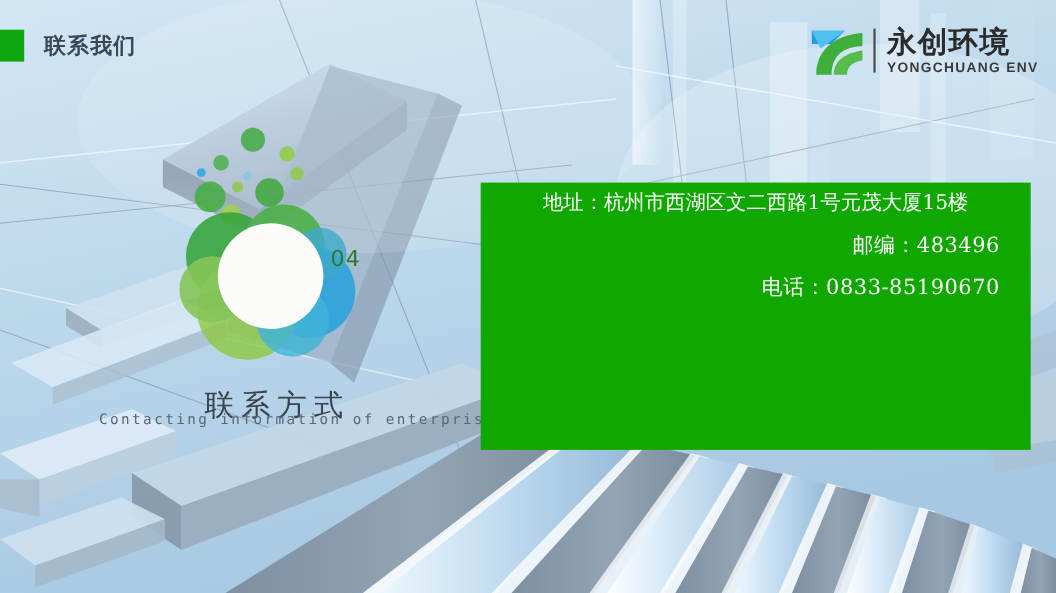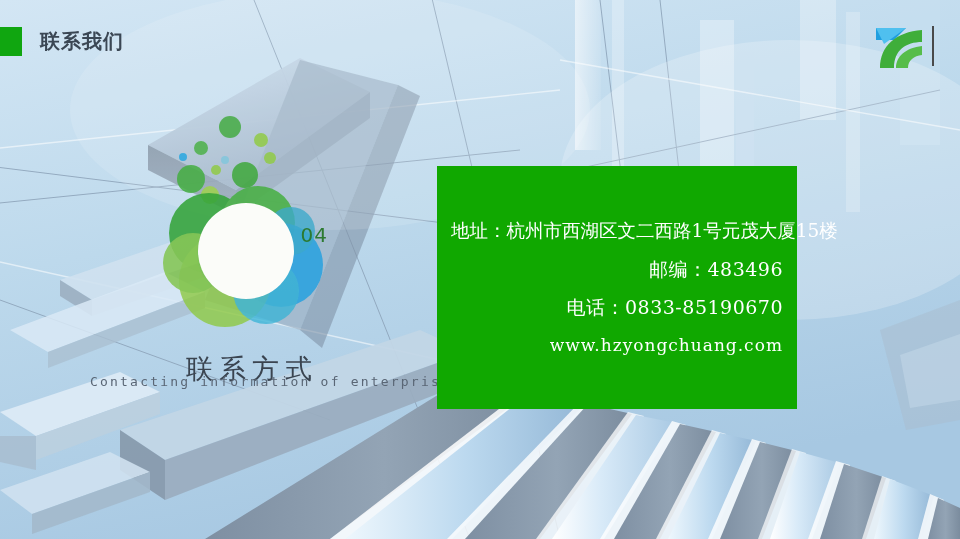--- a/index.html
+++ b/index.html
@@ -51,24 +51,24 @@
     font-family:"DejaVu Serif",serif;font-size:27px;color:#3a4450;
     letter-spacing:6px;line-height:32px;
   }
   .sec-en{
     position:absolute;left:90px;top:367px;
     font-family:"DejaVu Sans Mono","Liberation Mono",monospace;font-size:13px;color:#5a6675;
     letter-spacing:2.2px;line-height:30px;
   }
   
   .panel{
-    position:absolute;left:437px;top:166px;width:360px;height:243px;
+    position:absolute;left:437px;top:166px;width:500px;height:243px;
     background:#10a800;
-    display:flex;flex-direction:column;justify-content:center;
-    padding:0 14px;box-sizing:border-box;
+    display:flex;flex-direction:column;
+    padding:0 28px;box-sizing:border-box;
   }
   .panel-line{
     color:#ffffff;text-align:right;
     font-family:"DejaVu Serif",serif;font-size:19px;line-height:38px;
     white-space:nowrap;letter-spacing:0.5px;
   }
   .panel-line.addr{text-align:center;font-size:18.5px;letter-spacing:0px;}
   .panel-line.web{font-family:"DejaVu Serif",serif;font-size:17px;letter-spacing:1px;}
 </style>
 </head>
@@ -215,20 +215,24 @@
   <div class="logo">
     <span class="logo-mark">
       <svg width="54" height="48" viewBox="0 0 54 48">
         <path d="M4 6 L34 6 L22 18 L4 18 Z" fill="#1f9fe0"></path>
         <path d="M4 6 L34 6 L12 22 Z" fill="#4fc0ef"></path>
         <path d="M50 8 C24 10 8 24 8 46 L22 46 C22 28 34 20 50 20 Z" fill="#3fae3a"></path>
         <path d="M50 24 C34 26 24 34 24 46 L36 46 C36 38 42 34 50 33 Z" fill="#57bd4a"></path>
       </svg>
     </span>
     <span class="logo-div"></span>
+    <span class="logo-txt">
+      <span class="logo-cn">永创环境</span>
+      <span class="logo-en">YONGCHUANG ENV</span>
+    </span>
   </div>
 
   <div class="badge">
     <svg width="165" height="215" viewBox="0 0 165 215">
       <g opacity="0.9">
 
         <circle cx="67" cy="14" r="11" fill="#3faa3c" opacity="0.9"></circle>
         <circle cx="98" cy="27" r="7" fill="#8fcb3f" opacity="0.9"></circle>
         <circle cx="62" cy="47" r="4" fill="#7fc7dd" opacity="0.9"></circle>
         <circle cx="38" cy="35" r="7" fill="#4db14a" opacity="0.95"></circle>
@@ -258,16 +262,15 @@
     </div>
   </div>
 
   <div class="sec-cn">联系方式</div>
   <div class="sec-en">Contacting information of enterprise</div>
 
   <div class="panel">
     <div class="panel-line addr">地址：杭州市西湖区文二西路1号元茂大厦15楼</div>
     <div class="panel-line">邮编：483496</div>
     <div class="panel-line">电话：0833-85190670</div>
-    <div class="panel-line web">www.hzyongchuang.com</div>
   </div>
 
 </div>
 
 </body></html>

